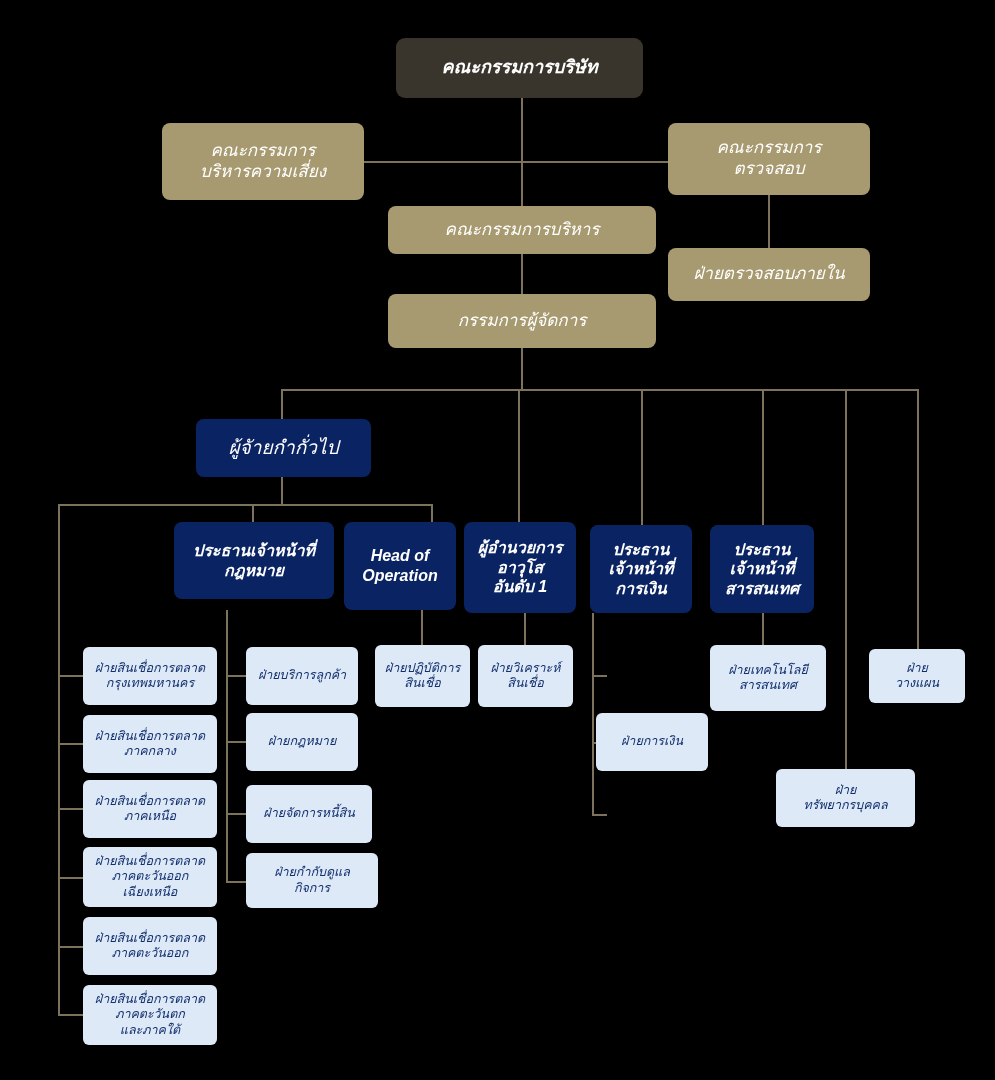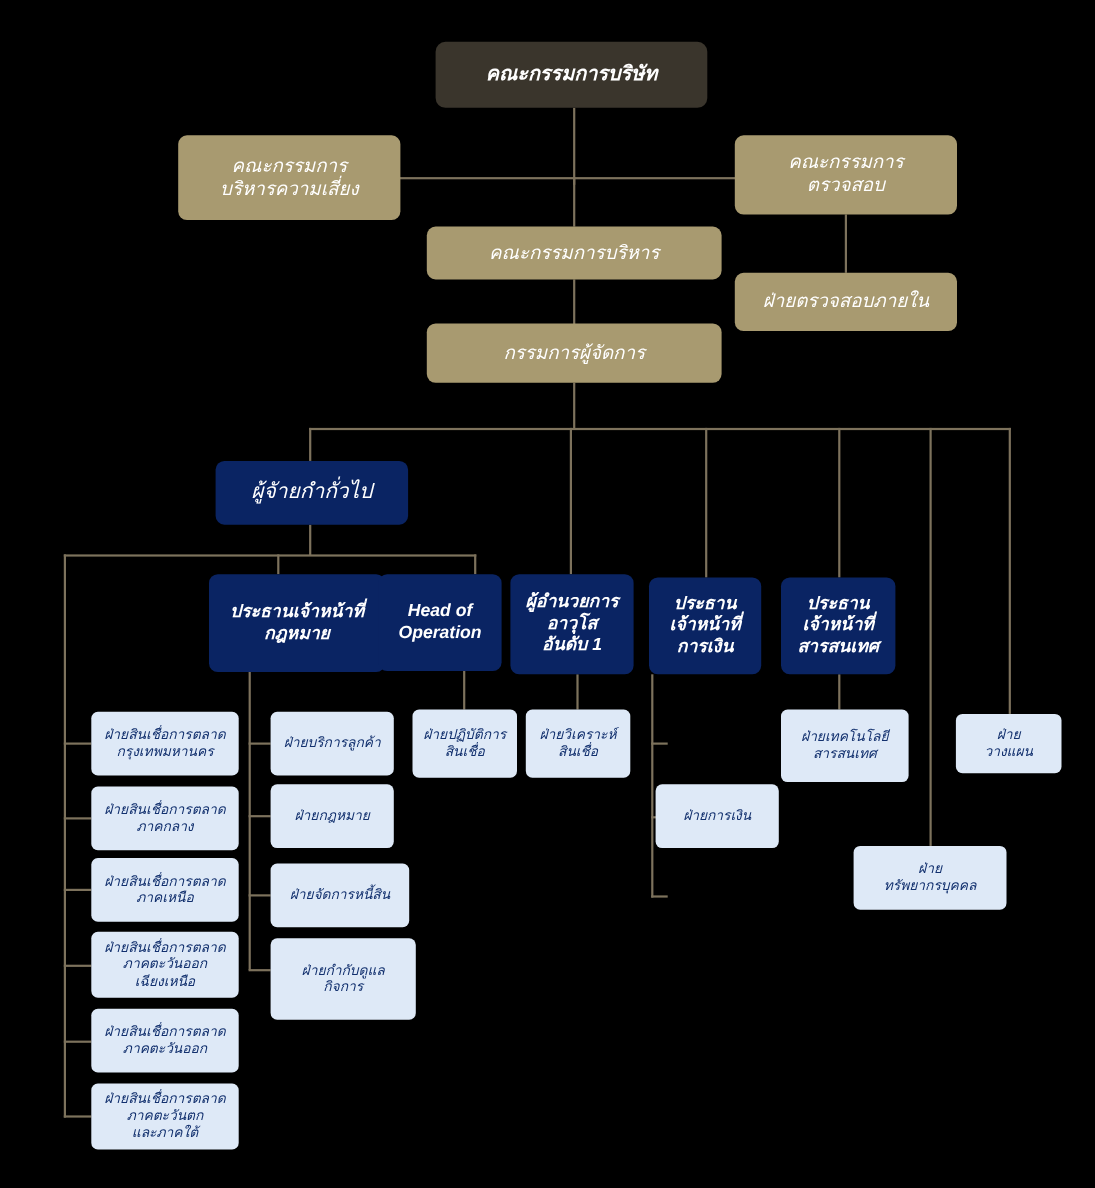--- a/index.html
+++ b/index.html
@@ -121,21 +121,21 @@
 ตรวจสอบ</div>
 
   <div class="node n-gold" style="left:668px;top:248px;width:202px;height:53px;">ฝ่ายตรวจสอบภายใน</div>
 
   <div class="node n-gold" style="left:388px;top:206px;width:268px;height:48px;">คณะกรรมการบริหาร</div>
 
   <div class="node n-gold" style="left:388px;top:294px;width:268px;height:54px;">กรรมการผู้จัดการ</div>
 
   <div class="node n-navy-lg" style="left:196px;top:419px;width:175px;height:58px;">ผู้จัายกำกั่วไป</div>
 
-  <div class="node n-navy" style="left:190px;top:522px;width:160px;height:89px;">ประธานเจ้าหน้าที่
+  <div class="node n-navy" style="left:174px;top:522px;width:160px;height:77px;">ประธานเจ้าหน้าที่
 กฎหมาย</div>
 
   <div class="node n-navy" style="left:344px;top:522px;width:112px;height:88px;">Head of
 Operation</div>
 
   <div class="node n-navy" style="left:464px;top:522px;width:112px;height:91px;">ผู้อำนวยการ
 อาวุโส
 อันดับ 1</div>
 
   <div class="node n-navy" style="left:590px;top:525px;width:102px;height:88px;">ประธาน
@@ -157,21 +157,21 @@
 เฉียงเหนือ</div>
   <div class="node n-light" style="left:83px;top:917px;width:134px;height:58px;">ฝ่ายสินเชื่อการตลาด
 ภาคตะวันออก</div>
   <div class="node n-light" style="left:83px;top:985px;width:134px;height:60px;">ฝ่ายสินเชื่อการตลาด
 ภาคตะวันตก
 และภาคใต้</div>
 
   <div class="node n-light" style="left:246px;top:647px;width:112px;height:58px;">ฝ่ายบริการลูกค้า</div>
   <div class="node n-light" style="left:246px;top:713px;width:112px;height:58px;">ฝ่ายกฎหมาย</div>
   <div class="node n-light" style="left:246px;top:785px;width:126px;height:58px;">ฝ่ายจัดการหนี้สิน</div>
-  <div class="node n-light" style="left:246px;top:853px;width:132px;height:74px;">ฝ่ายกำกับดูแล
+  <div class="node n-light" style="left:246px;top:853px;width:132px;height:55px;">ฝ่ายกำกับดูแล
 กิจการ</div>
 
   <div class="node n-light" style="left:375px;top:645px;width:95px;height:62px;">ฝ่ายปฏิบัติการ
 สินเชื่อ</div>
   <div class="node n-light" style="left:478px;top:645px;width:95px;height:62px;">ฝ่ายวิเคราะห์
 สินเชื่อ</div>
 
   <div class="node n-light" style="left:596px;top:713px;width:112px;height:58px;">ฝ่ายการเงิน</div>
 
   <div class="node n-light" style="left:710px;top:645px;width:116px;height:66px;">ฝ่ายเทคโนโลยี

